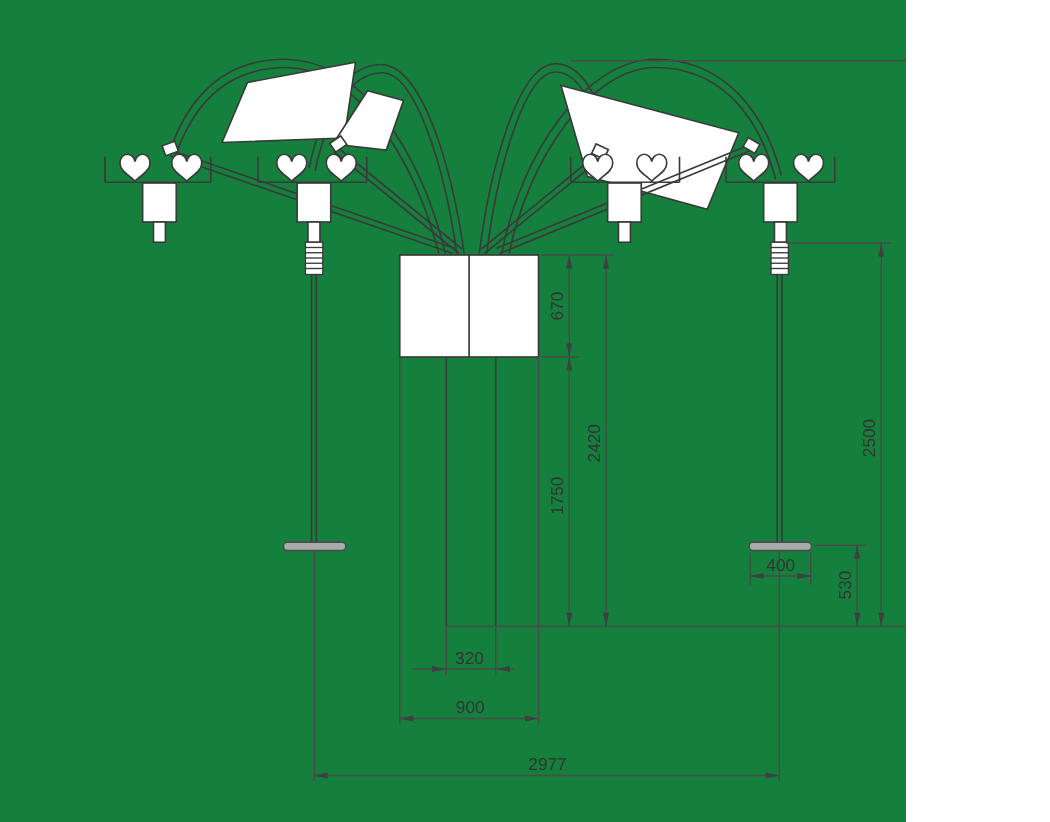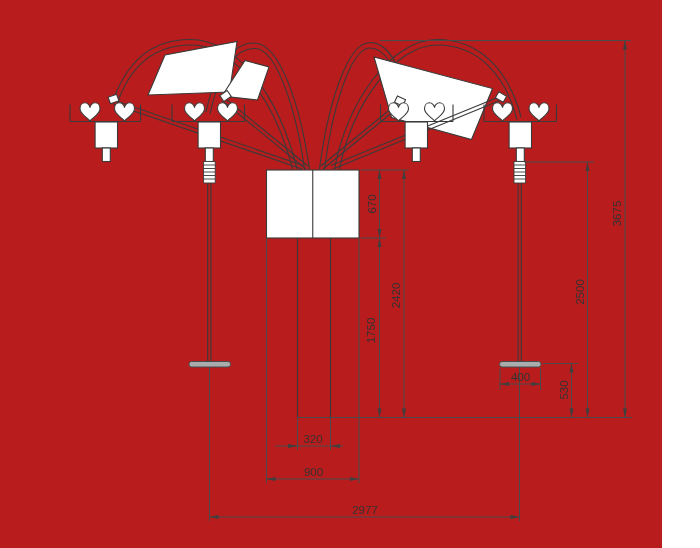--- a/index.html
+++ b/index.html
@@ -1,19 +1,19 @@
 <!DOCTYPE html>
 <html><head>
 <meta charset="utf-8">
 <style>
   html,body{margin:0;padding:0;background:#ffffff;}
   .canvas{
     position:relative;
-    width:662px;height:548px;
-    background:#b91c1c;
+    width:604px;height:548px;
+    background:#15803d;
     overflow:hidden;
     font-family:"Liberation Sans", sans-serif;
   }
   svg{display:block;}
   .struct{stroke:#3a3a3a;stroke-width:1.1;fill:none;}
   .structfill{stroke:#3a3a3a;stroke-width:1.1;fill:#ffffff;}
   .thin{stroke:#3a3a3a;stroke-width:0.9;fill:none;}
   .dim{stroke:#4a4a4a;stroke-width:1;fill:none;}
   .arrow{fill:#3f3f3f;stroke:none;}
   .seat{fill:#a9abad;stroke:#4a4a4a;stroke-width:1;}

